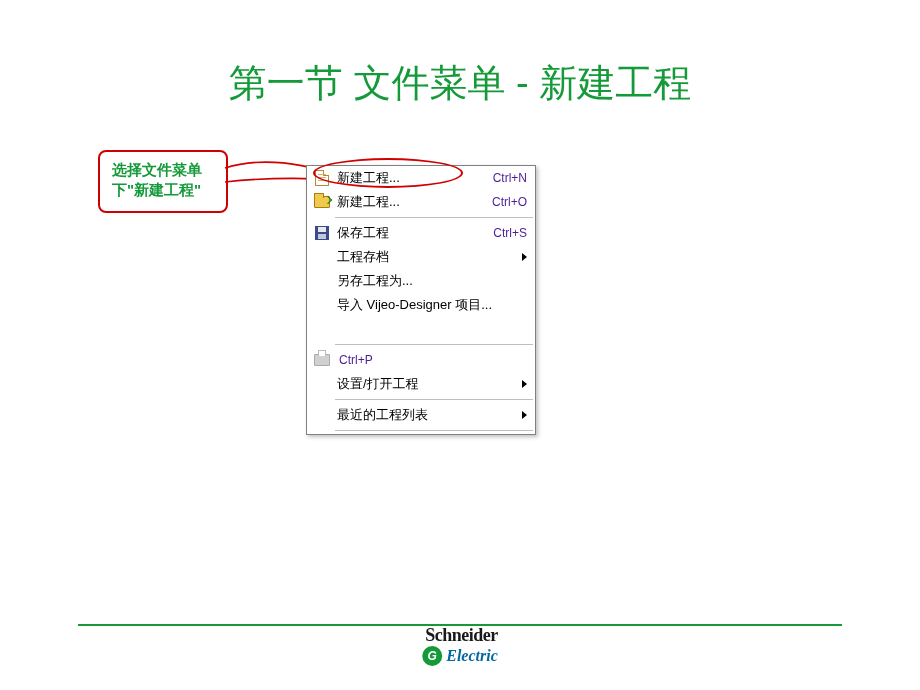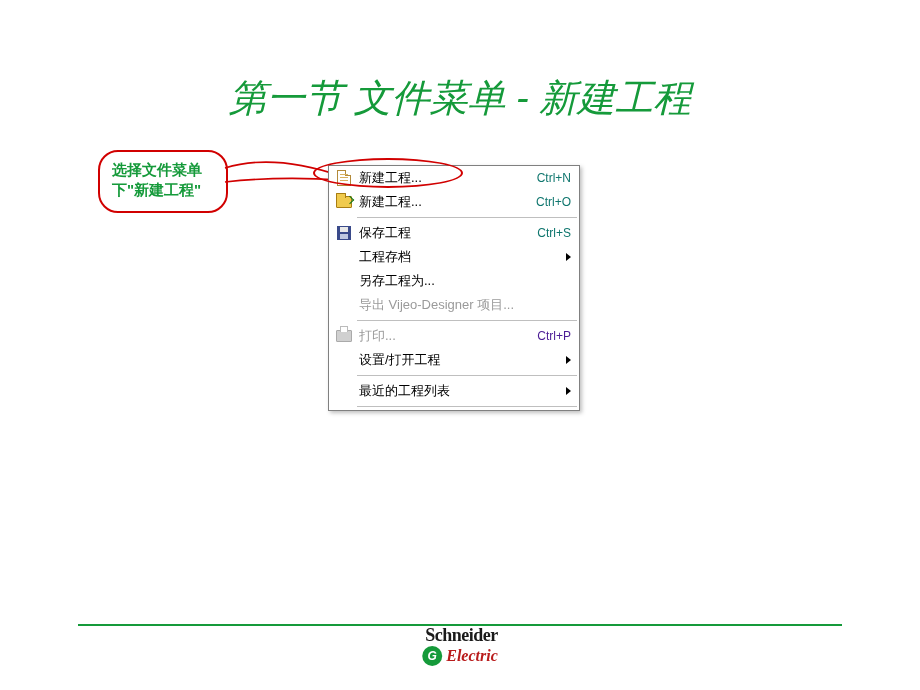--- a/index.html
+++ b/index.html
@@ -9,29 +9,28 @@
       background: #fff;
       font-family: "Microsoft YaHei", Arial, sans-serif;
       position: relative;
       overflow: hidden;
     }
     .title {
       text-align: center;
       color: #159a3a;
       font-size: 38px;
       font-weight: 400;
-      padding-top: 73px;
-      font-style: italic;
+      padding-top: 58px;
     }
     .callout-box {
       position: absolute;
       left: 98px;
       top: 150px;
       border: 2px solid #d10000;
-      border-radius: 20px;
+      border-radius: 8px;
       padding: 8px 12px 10px 12px;
       min-width: 130px;
     }
     .callout-box .cbline {
       color: #159a3a;
       font-size: 15px;
       font-weight: 700;
       line-height: 1.35;
     }
     .callout-tail {
@@ -47,23 +46,23 @@
       left: 313px;
       top: 158px;
       width: 150px;
       height: 30px;
       border: 2px solid #d10000;
       border-radius: 50%;
       pointer-events: none;
     }
     .menu {
       position: absolute;
-      left: 328px;
+      left: 306px;
       top: 165px;
-      width: 252px;
+      width: 230px;
       background: #fff;
       border: 1px solid #808080;
       box-shadow: 2px 2px 4px rgba(0,0,0,0.25);
     }
     .menu-row {
       display: flex;
       align-items: center;
       min-height: 24px;
       padding: 2px 8px 2px 4px;
       font-size: 13px;
@@ -73,21 +72,21 @@
     .menu-icon {
       width: 22px;
       height: 18px;
       display: flex;
       align-items: center;
       justify-content: center;
       flex-shrink: 0;
     }
     .menu-label { flex: 1; padding-left: 4px; }
     .menu-shortcut {
-      color: #0f766e;
+      color: #4c1d95;
       font-size: 12px;
       padding-left: 6px;
     }
     .menu-row.disabled .menu-shortcut { color: #4c1d95; }
     .menu-submenu-arrow {
       width: 0; height: 0;
       border-top: 4px solid transparent;
       border-bottom: 4px solid transparent;
       border-left: 5px solid #000;
       margin-left: 4px;
@@ -138,21 +137,21 @@
       color: #fff;
       font-weight: 700;
       font-size: 12px;
       font-style: italic;
     }
     .logo-electric {
       font-family: Georgia, serif;
       font-style: italic;
       font-size: 16px;
       font-weight: 700;
-      color: #b91c1c;
+      color: #0369a1;
     }
     .doc-icon { width:14px; height:16px; background:#fff; border:1px solid #b38a3a; position:relative; }
     .doc-icon::before { content:""; position:absolute; right:-1px; top:-1px; width:5px; height:5px; background:#fff; border-bottom:1px solid #b38a3a; border-left:1px solid #b38a3a; }
     .doc-icon::after { content:""; position:absolute; left:2px; top:3px; right:2px; height:1px; background:#d8b060; box-shadow: 0 3px 0 #d8b060, 0 6px 0 #d8b060; }
     .folder-icon { width:16px; height:12px; background:#f0ca4d; border:1px solid #a87d12; position:relative; border-radius:1px; }
     .folder-icon::before { content:""; position:absolute; top:-4px; left:-1px; width:8px; height:4px; background:#f0ca4d; border:1px solid #a87d12; border-bottom:none; border-radius:1px 1px 0 0;}
     .folder-icon::after { content:""; position:absolute; top:-2px; right:-4px; width:8px; height:8px; border:2px solid #1a7a1a; border-left:none; border-bottom:none; transform:rotate(45deg) scale(0.6); }
     .save-icon { width:14px; height:14px; background:#3a4a8a; position:relative; }
     .save-icon::before { content:""; position:absolute; top:1px; left:3px; right:3px; height:5px; background:#e8e8e8; }
     .save-icon::after { content:""; position:absolute; bottom:1px; left:3px; right:3px; height:5px; background:#c0c8e0; }
@@ -199,30 +198,32 @@
     </div>
     <div class="menu-row">
       <div class="menu-icon"></div>
       <div class="menu-label">工程存档</div>
       <div class="menu-submenu-arrow"></div>
     </div>
     <div class="menu-row">
       <div class="menu-icon"></div>
       <div class="menu-label">另存工程为...</div>
     </div>
+    <div class="menu-row">
+      <div class="menu-icon"></div>
+      <div class="menu-label">导入 Vijeo-Designer 项目...</div>
+    </div>
     <div class="menu-row disabled">
       <div class="menu-icon"></div>
-      <div class="menu-label">导出 Vijeo-Designer 项目...</div>
     </div>
     <div class="menu-sep"></div>
     <div class="menu-row disabled">
       <div class="menu-icon">
         <div class="print-icon"></div>
       </div>
-      <div class="menu-label">打印...</div>
       <div class="menu-shortcut">Ctrl+P</div>
     </div>
     <div class="menu-row">
       <div class="menu-icon"></div>
       <div class="menu-label">设置/打开工程</div>
       <div class="menu-submenu-arrow"></div>
     </div>
     <div class="menu-sep"></div>
     <div class="menu-row">
       <div class="menu-icon"></div>

